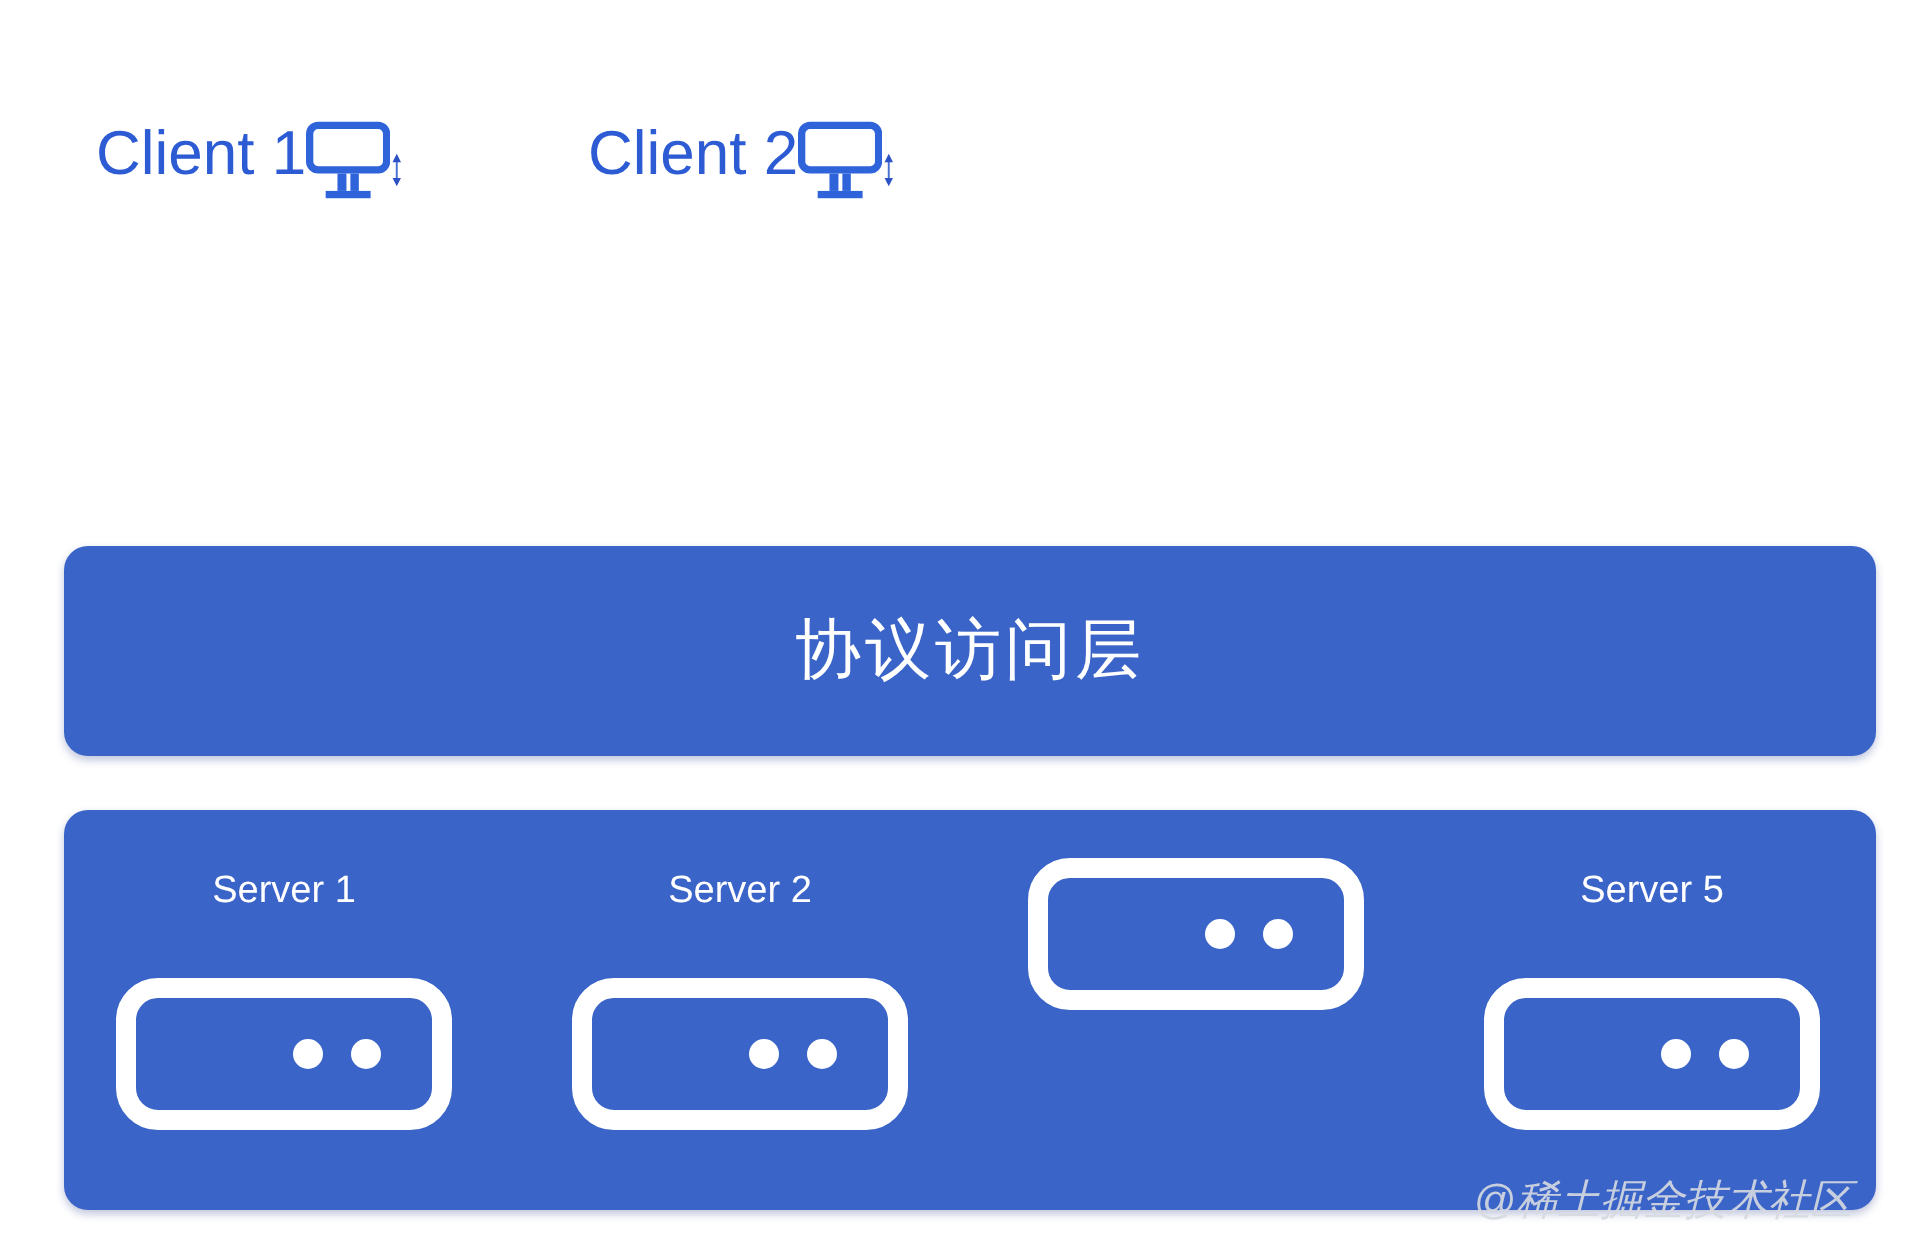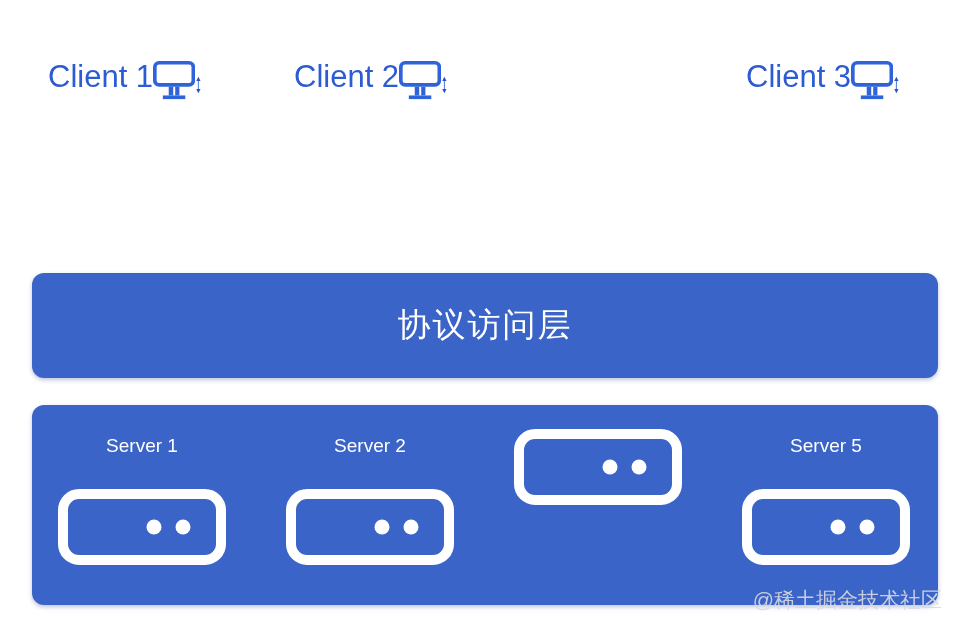--- a/index.html
+++ b/index.html
@@ -95,26 +95,27 @@
     margin-bottom: 26px;
     white-space: nowrap;
   }
   .server-svg { display: block; }
   .server-stroke { stroke: var(--label-white); fill: none; }
   .server-dot { fill: var(--label-white); }
 
   
   .watermark {
     position: absolute;
-    right: 12px; top: 586px;
+    right: 28px; top: 586px;
     font-size: 21px;
     color: var(--watermark-gray);
     opacity: 0.9;
     z-index: 5;
     white-space: nowrap;
+    font-style: italic;
   }
 </style>
 </head>
 <body>
 
 <div class="canvas">
 
   <div class="client c1">
     <div class="client-label">Client 1</div>
     <svg class="monitor-svg" width="150" height="136" viewBox="0 0 150 136">
@@ -138,34 +139,20 @@
       <rect class="monitor-fill" x="79" y="92" width="15" height="31"></rect>
       <rect class="monitor-fill" x="35" y="123" width="80" height="13"></rect>
     </svg>
     <svg class="arrow-svg" width="24" height="60" viewBox="0 0 24 60">
       <line class="arrow-line" x1="12" y1="13" x2="12" y2="47"></line>
       <polygon class="arrow-head" points="12,1 4.5,16 19.5,16"></polygon>
       <polygon class="arrow-head" points="12,59 4.5,44 19.5,44"></polygon>
     </svg>
   </div>
 
-  <div class="client c3">
-    <div class="client-label">Client 3</div>
-    <svg class="monitor-svg" width="150" height="136" viewBox="0 0 150 136">
-      <rect class="monitor-stroke" x="6.5" y="6.5" width="137" height="79" rx="15" stroke-width="13"></rect>
-      <rect class="monitor-fill" x="56" y="92" width="16" height="31"></rect>
-      <rect class="monitor-fill" x="79" y="92" width="15" height="31"></rect>
-      <rect class="monitor-fill" x="35" y="123" width="80" height="13"></rect>
-    </svg>
-    <svg class="arrow-svg" width="24" height="60" viewBox="0 0 24 60">
-      <line class="arrow-line" x1="12" y1="13" x2="12" y2="47"></line>
-      <polygon class="arrow-head" points="12,1 4.5,16 19.5,16"></polygon>
-      <polygon class="arrow-head" points="12,59 4.5,44 19.5,44"></polygon>
-    </svg>
-  </div>
 
   <div class="protocol-band">
     <span class="protocol-label">协议访问层</span>
   </div>
 
   <div class="server-panel">
 
     <div class="server-group">
       <div class="server-label">Server 1</div>
       <svg class="server-svg" width="168" height="76" viewBox="0 0 168 76">

